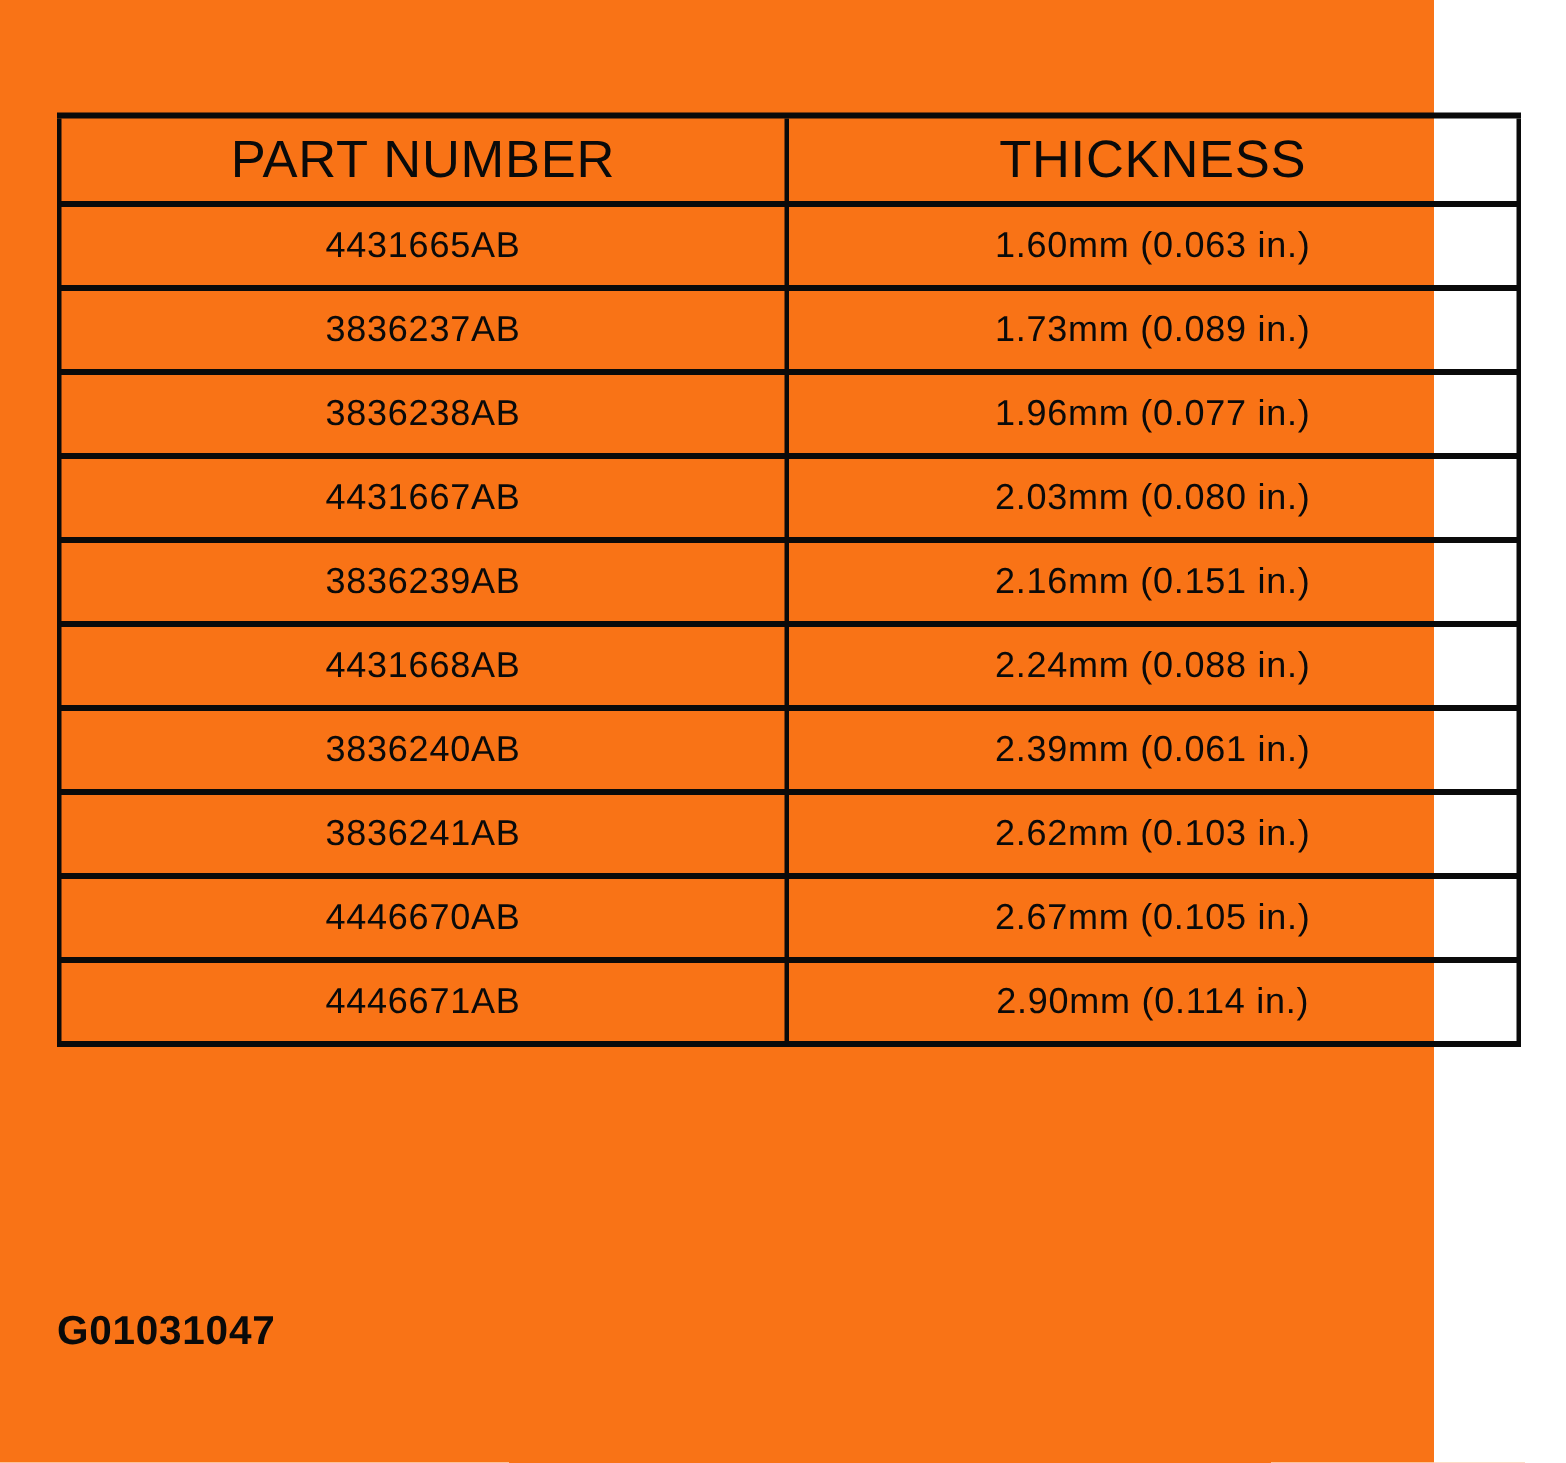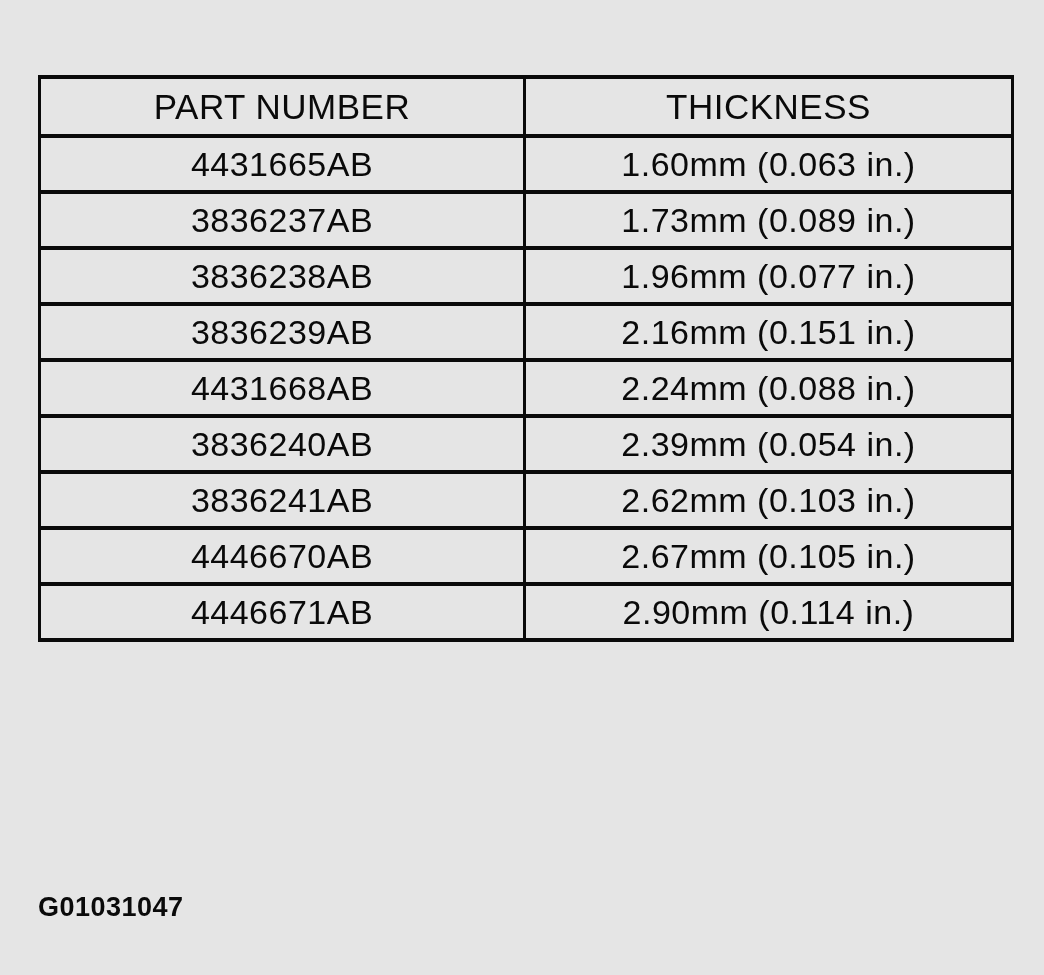--- a/index.html
+++ b/index.html
@@ -7,60 +7,60 @@
     padding: 0;
     background: #ffffff;
     width: 1044px;
     height: 975px;
     overflow: hidden;
     font-family: "Liberation Sans", sans-serif;
     -webkit-font-smoothing: antialiased;
   }
   .page {
     position: relative;
-    width: 1044px;
+    width: 956px;
     height: 975px;
-    background: #e5e5e5;
+    background: #f97316;
   }
   .parts-table {
     position: absolute;
     left: 38px;
     top: 75px;
     width: 967px;
     border-collapse: collapse;
     table-layout: fixed;
     color: #0a0a0a;
   }
   .parts-table th,
   .parts-table td {
     border: 3px solid #0a0a0a;
     border-top-width: 4px;
     border-bottom-width: 4px;
     text-align: center;
     vertical-align: middle;
     padding: 0;
     font-weight: 400;
-    font-size: 34px;
+    font-size: 24px;
     letter-spacing: 0.5px;
     white-space: nowrap;
     overflow: hidden;
   }
   .parts-table thead th {
     height: 55px;
     font-size: 35px;
   }
   .parts-table tbody td {
     height: 52px;
   }
   .col-part  { width: 482px; }
   .col-thick { width: 485px; }
   .figure-id {
     position: absolute;
     left: 38px;
-    top: 892px;
+    top: 872px;
     font-size: 27px;
     font-weight: 700;
     letter-spacing: 0.5px;
     color: #0a0a0a;
   }
 </style>
 </head>
 <body>
 
 <div class="page">
@@ -79,30 +79,34 @@
         </tr>
         <tr>
           <td>3836237AB</td>
           <td>1.73mm (0.089 in.)</td>
         </tr>
         <tr>
           <td>3836238AB</td>
           <td>1.96mm (0.077 in.)</td>
         </tr>
         <tr>
+          <td>4431667AB</td>
+          <td>2.03mm (0.080 in.)</td>
+        </tr>
+        <tr>
           <td>3836239AB</td>
           <td>2.16mm (0.151 in.)</td>
         </tr>
         <tr>
           <td>4431668AB</td>
           <td>2.24mm (0.088 in.)</td>
         </tr>
         <tr>
           <td>3836240AB</td>
-          <td>2.39mm (0.054 in.)</td>
+          <td>2.39mm (0.061 in.)</td>
         </tr>
         <tr>
           <td>3836241AB</td>
           <td>2.62mm (0.103 in.)</td>
         </tr>
         <tr>
           <td>4446670AB</td>
           <td>2.67mm (0.105 in.)</td>
         </tr>
         <tr>

